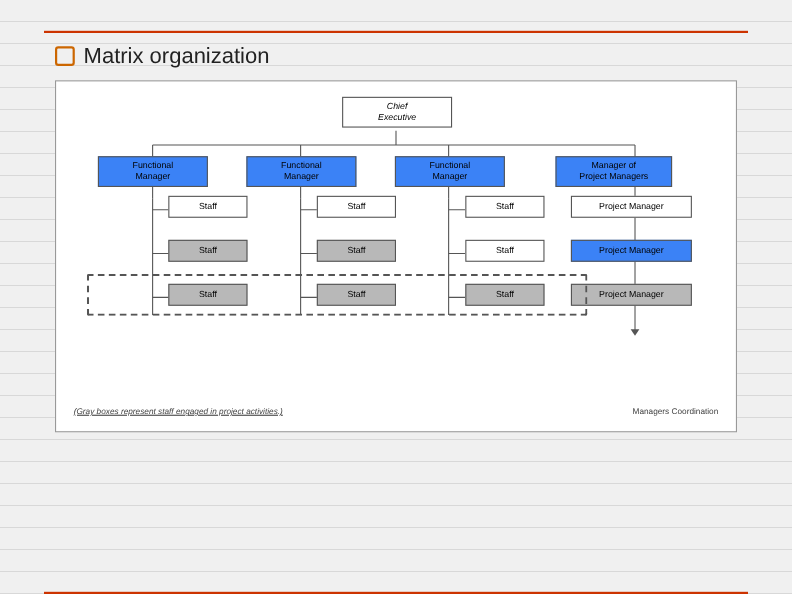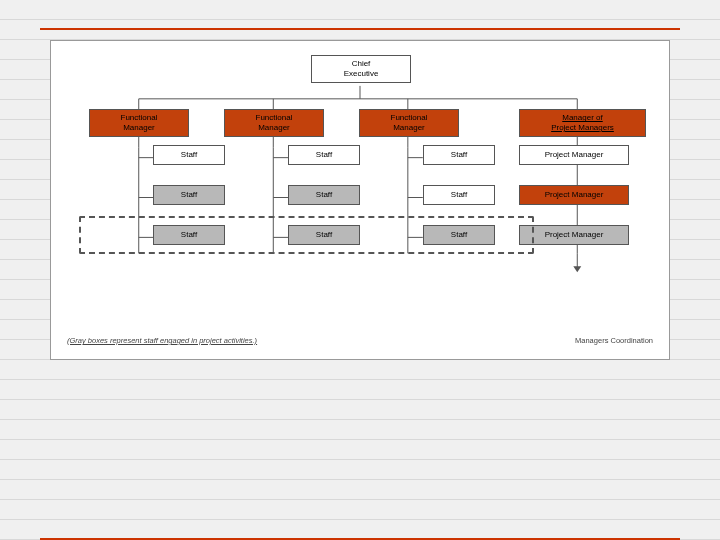--- a/index.html
+++ b/index.html
@@ -107,21 +107,21 @@
       text-align: center;
       display: flex;
       align-items: center;
       justify-content: center;
       font-size: 8px;
       line-height: 1.2;
       padding: 2px;
     }
 
     .org-box.gray {
-      background: #c2410c;
+      background: #3b82f6;
     }
 
     .org-box.dark-gray {
       background: #b8b8b8;
     }
 
     
     .org-lines {
       position: absolute;
       top: 0; left: 0;
@@ -164,20 +164,24 @@
       height: 2px;
       background: #cc3300;
     }
   </style>
 </head>
 <body>
 
 <div class="slide">
   <div class="title-underline"></div>
 
+  <div class="bullet-point">
+    <div class="bullet-icon"></div>
+    <span class="bullet-text">Matrix organization</span>
+  </div>
 
   <div class="org-chart-container">
     <div class="org-chart">
 
       <svg class="org-lines" viewBox="0 0 604 295">
 
         <line x1="302" y1="32" x2="302" y2="45" stroke="#555" stroke-width="1"></line>
 
         <line x1="80" y1="45" x2="520" y2="45" stroke="#555" stroke-width="1"></line>
 
@@ -209,37 +213,37 @@
         <line x1="520" y1="82" x2="520" y2="94" stroke="#555" stroke-width="1"></line>
         <line x1="520" y1="94" x2="520" y2="200" stroke="#555" stroke-width="1"></line>
         <line x1="490" y1="104" x2="520" y2="104" stroke="#555" stroke-width="1"></line>
         <line x1="490" y1="144" x2="520" y2="144" stroke="#555" stroke-width="1"></line>
         <line x1="490" y1="184" x2="520" y2="184" stroke="#555" stroke-width="1"></line>
 
         <line x1="520" y1="200" x2="520" y2="215" stroke="#555" stroke-width="1"></line>
         <polygon points="516,213 524,213 520,219" fill="#555"></polygon>
       </svg>
 
-      <div class="org-box" style="left: 252px; top: 4px; width: 100px; height: 28px;">
+      <div class="org-box" style="left: 252px; top: 4px; width: 100px; height: 28px; font-style: italic;">
         <span>Chief<br>Executive</span>
       </div>
 
       <div class="org-box gray" style="left: 30px; top: 58px; width: 100px; height: 28px;">
         <span>Functional<br>Manager</span>
       </div>
 
       <div class="org-box gray" style="left: 165px; top: 58px; width: 100px; height: 28px;">
         <span>Functional<br>Manager</span>
       </div>
 
       <div class="org-box gray" style="left: 300px; top: 58px; width: 100px; height: 28px;">
         <span>Functional<br>Manager</span>
       </div>
 
-      <div class="org-box gray" style="left: 460px; top: 58px; width: 127px; height: 28px; text-decoration: underline;">
+      <div class="org-box gray" style="left: 446px; top: 58px; width: 106px; height: 28px;">
         <span>Manager of<br>Project Managers</span>
       </div>
 
       <div class="org-box" style="left: 94px; top: 94px; width: 72px; height: 20px;">
         <span>Staff</span>
       </div>
       <div class="org-box dark-gray" style="left: 94px; top: 134px; width: 72px; height: 20px;">
         <span>Staff</span>
       </div>
       <div class="org-box dark-gray" style="left: 94px; top: 174px; width: 72px; height: 20px;">

